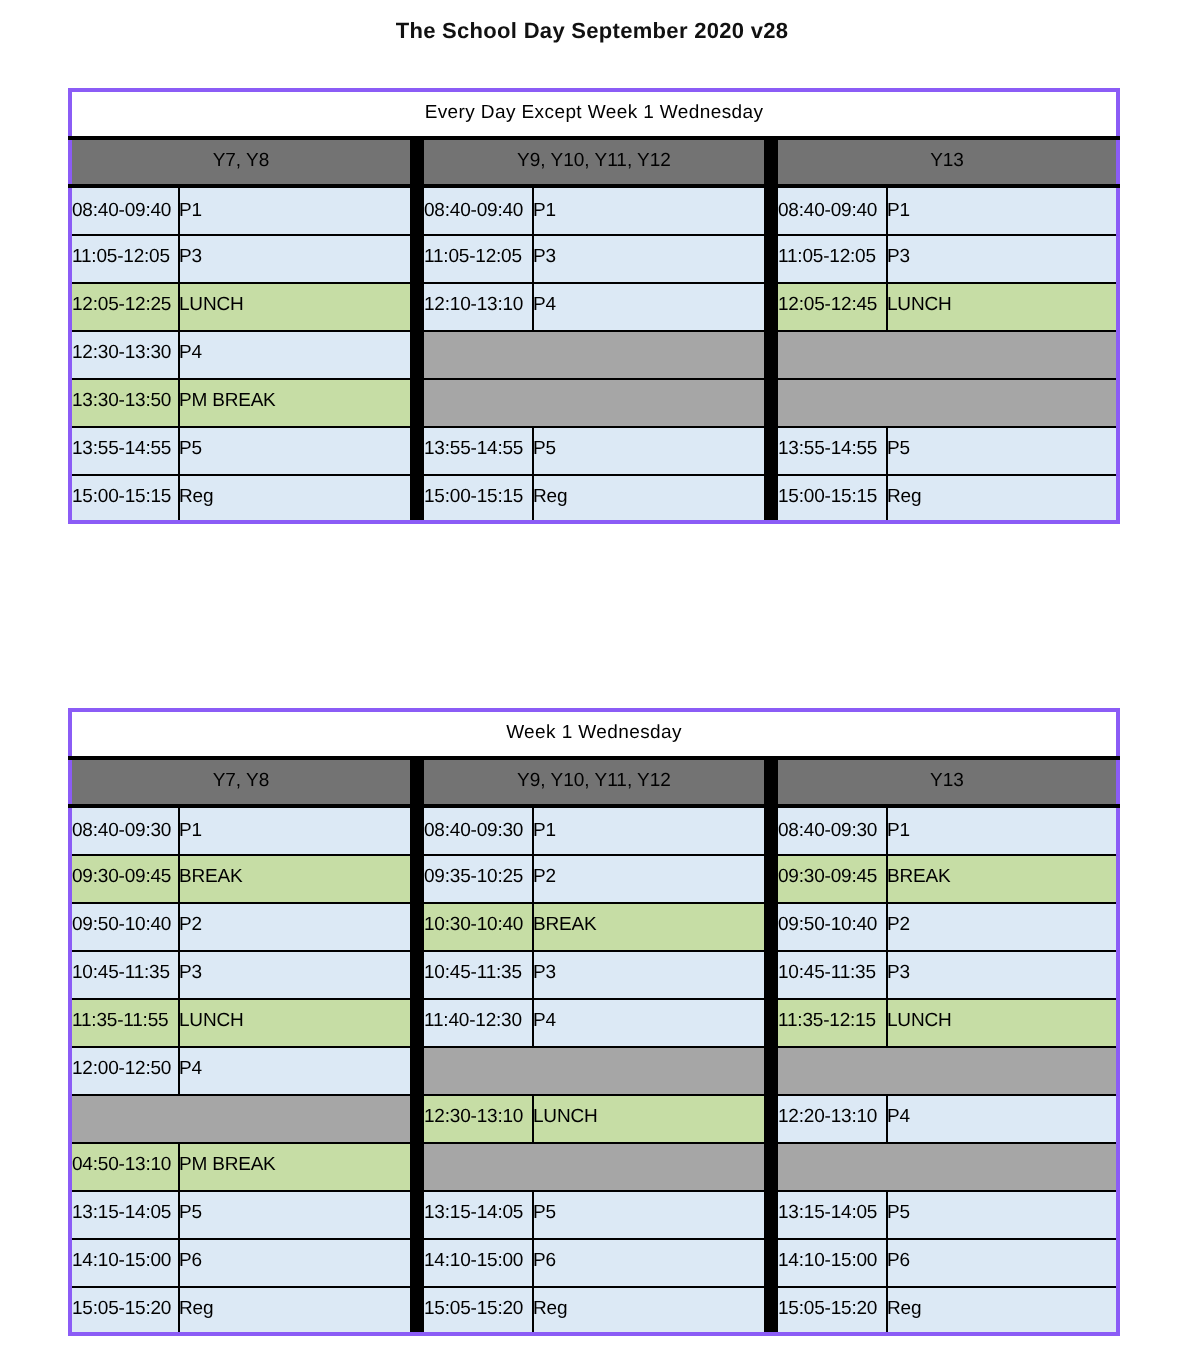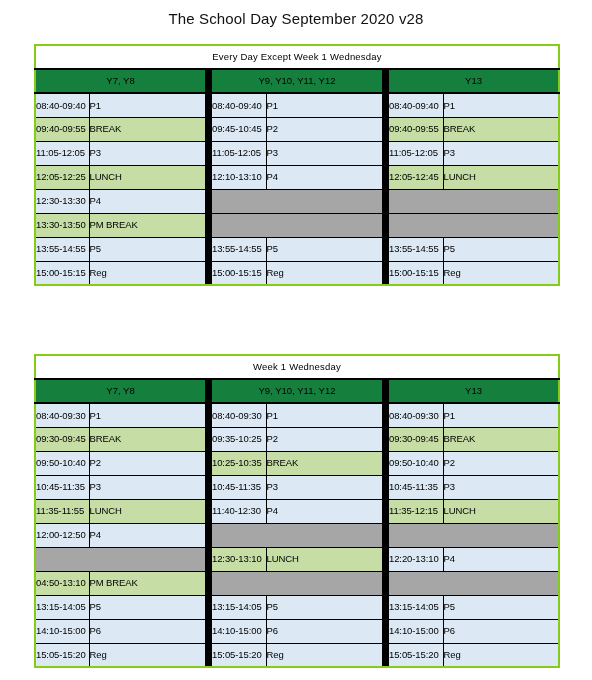--- a/index.html
+++ b/index.html
@@ -17,40 +17,40 @@
   }
 
   .page {
     position: relative;
     width: 592px;
     height: 680px;
   }
 
   .page-title {
     text-align: center;
-    font-size: 15px;
-    font-weight: normal;
+    font-size: 11px;
+    font-weight: bold;
     letter-spacing: 0.15px;
     padding-top: 10px;
     color: #111111;
   }
 
   .tbl-wrap {
     position: absolute;
     left: 34px;
     width: 534px;
   }
   #table-1-wrap { top: 44px; }
   #table-2-wrap { top: 354px; }
 
   table.sched {
     border-collapse: collapse;
     table-layout: fixed;
     width: 458px;
-    border: 2px solid #84cc16;
+    border: 2px solid #8b5cf6;
   }
 
   table.sched td, table.sched th {
     padding: 0;
     margin: 0;
     font-weight: normal;
     font-size: 9.5px;
     line-height: 1;
     vertical-align: middle;
     box-sizing: border-box;
@@ -66,21 +66,21 @@
     border-bottom: 2px solid #000000;
     letter-spacing: 0.2px;
   }
 
   
   .grp-head {
     height: 24px;
     text-align: center;
     font-size: 9.5px;
     font-weight: bold;
-    background: #15803d;
+    background: #737373;
     border-bottom: 2px solid #000000;
   }
 
   
   .sep {
     background: #000000;
     width: 8px;
     padding: 0;
     border: none;
   }
@@ -147,30 +147,20 @@
             <td class="cell time c-blue">08:40-09:40</td>
             <td class="cell label c-blue">P1</td>
             <td class="sep"></td>
             <td class="cell time c-blue">08:40-09:40</td>
             <td class="cell label c-blue">P1</td>
             <td class="sep"></td>
             <td class="cell time c-blue">08:40-09:40</td>
             <td class="cell label c-blue">P1</td>
           </tr>
           <tr>
-            <td class="cell time c-green">09:40-09:55</td>
-            <td class="cell label c-green">BREAK</td>
-            <td class="sep"></td>
-            <td class="cell time c-blue">09:45-10:45</td>
-            <td class="cell label c-blue">P2</td>
-            <td class="sep"></td>
-            <td class="cell time c-green">09:40-09:55</td>
-            <td class="cell label c-green">BREAK</td>
-          </tr>
-          <tr>
             <td class="cell time c-blue">11:05-12:05</td>
             <td class="cell label c-blue">P3</td>
             <td class="sep"></td>
             <td class="cell time c-blue">11:05-12:05</td>
             <td class="cell label c-blue">P3</td>
             <td class="sep"></td>
             <td class="cell time c-blue">11:05-12:05</td>
             <td class="cell label c-blue">P3</td>
           </tr>
           <tr>
@@ -267,21 +257,21 @@
             <td class="cell time c-blue">09:35-10:25</td>
             <td class="cell label c-blue">P2</td>
             <td class="sep"></td>
             <td class="cell time c-green">09:30-09:45</td>
             <td class="cell label c-green">BREAK</td>
           </tr>
           <tr>
             <td class="cell time c-blue">09:50-10:40</td>
             <td class="cell label c-blue">P2</td>
             <td class="sep"></td>
-            <td class="cell time c-green">10:25-10:35</td>
+            <td class="cell time c-green">10:30-10:40</td>
             <td class="cell label c-green">BREAK</td>
             <td class="sep"></td>
             <td class="cell time c-blue">09:50-10:40</td>
             <td class="cell label c-blue">P2</td>
           </tr>
           <tr>
             <td class="cell time c-blue">10:45-11:35</td>
             <td class="cell label c-blue">P3</td>
             <td class="sep"></td>
             <td class="cell time c-blue">10:45-11:35</td>

